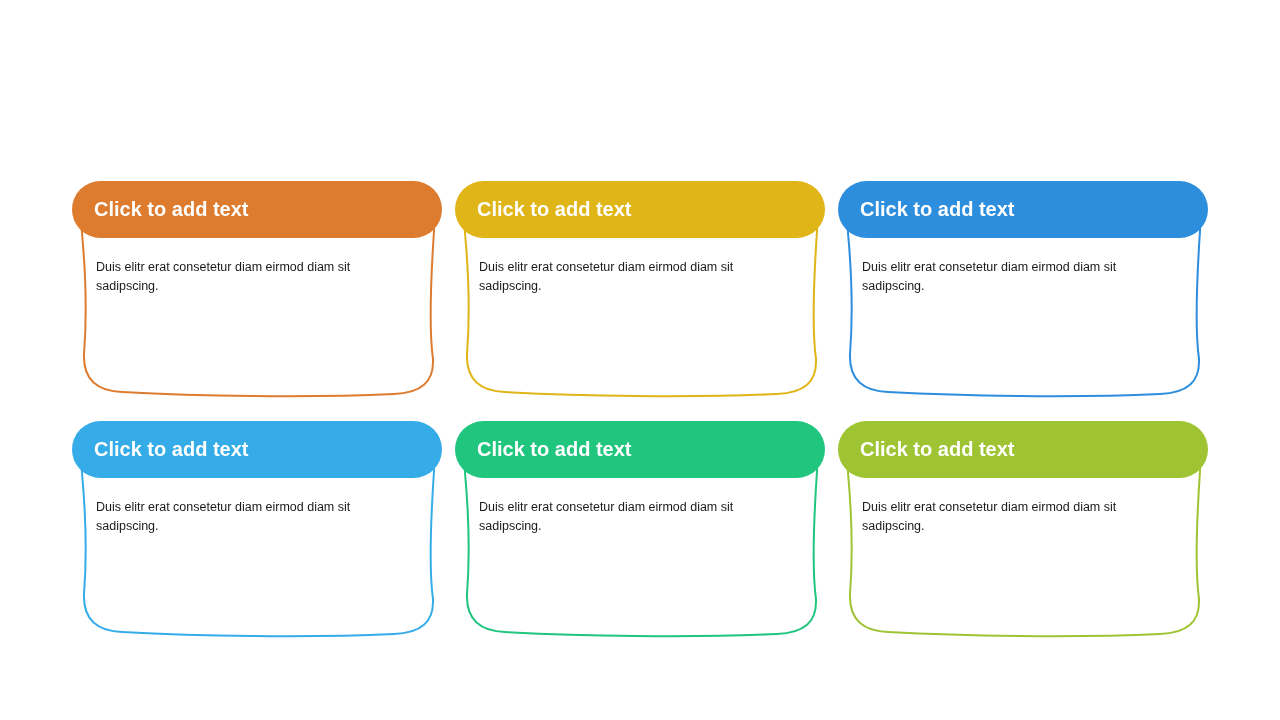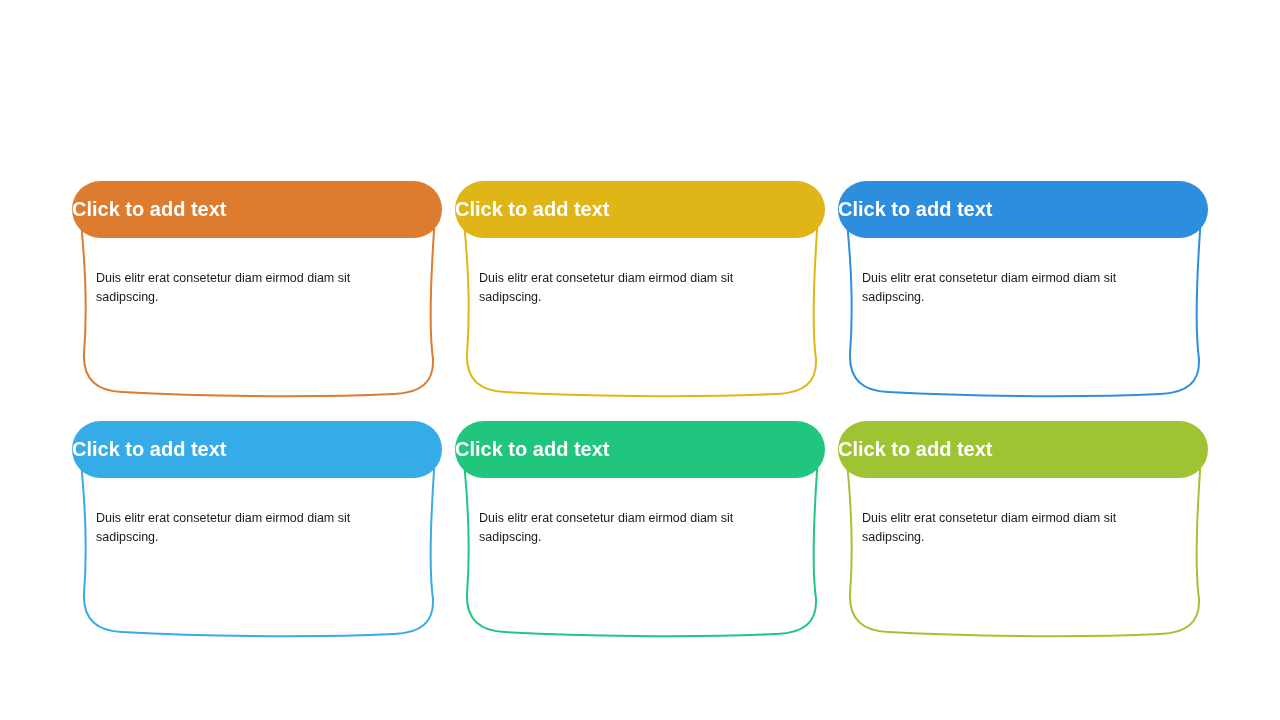--- a/index.html
+++ b/index.html
@@ -65,26 +65,27 @@
     border-radius: 28.5px;
     background: currentColor;
     display: flex;
     align-items: center;
     cursor: pointer;
   }
   .card-header-label {
     color: #ffffff;
     font-size: 20px;
     font-weight: bold;
+    padding-left: 22px;
     white-space: nowrap;
   }
   .card-body {
     position: absolute;
     left: 24px;
-    top: 88px;
+    top: 77px;
     width: 288px;
     font-size: 12.5px;
     line-height: 19px;
     color: #1a1a1a;
     cursor: text;
   }
 </style>
 </head>
 <body>
 

